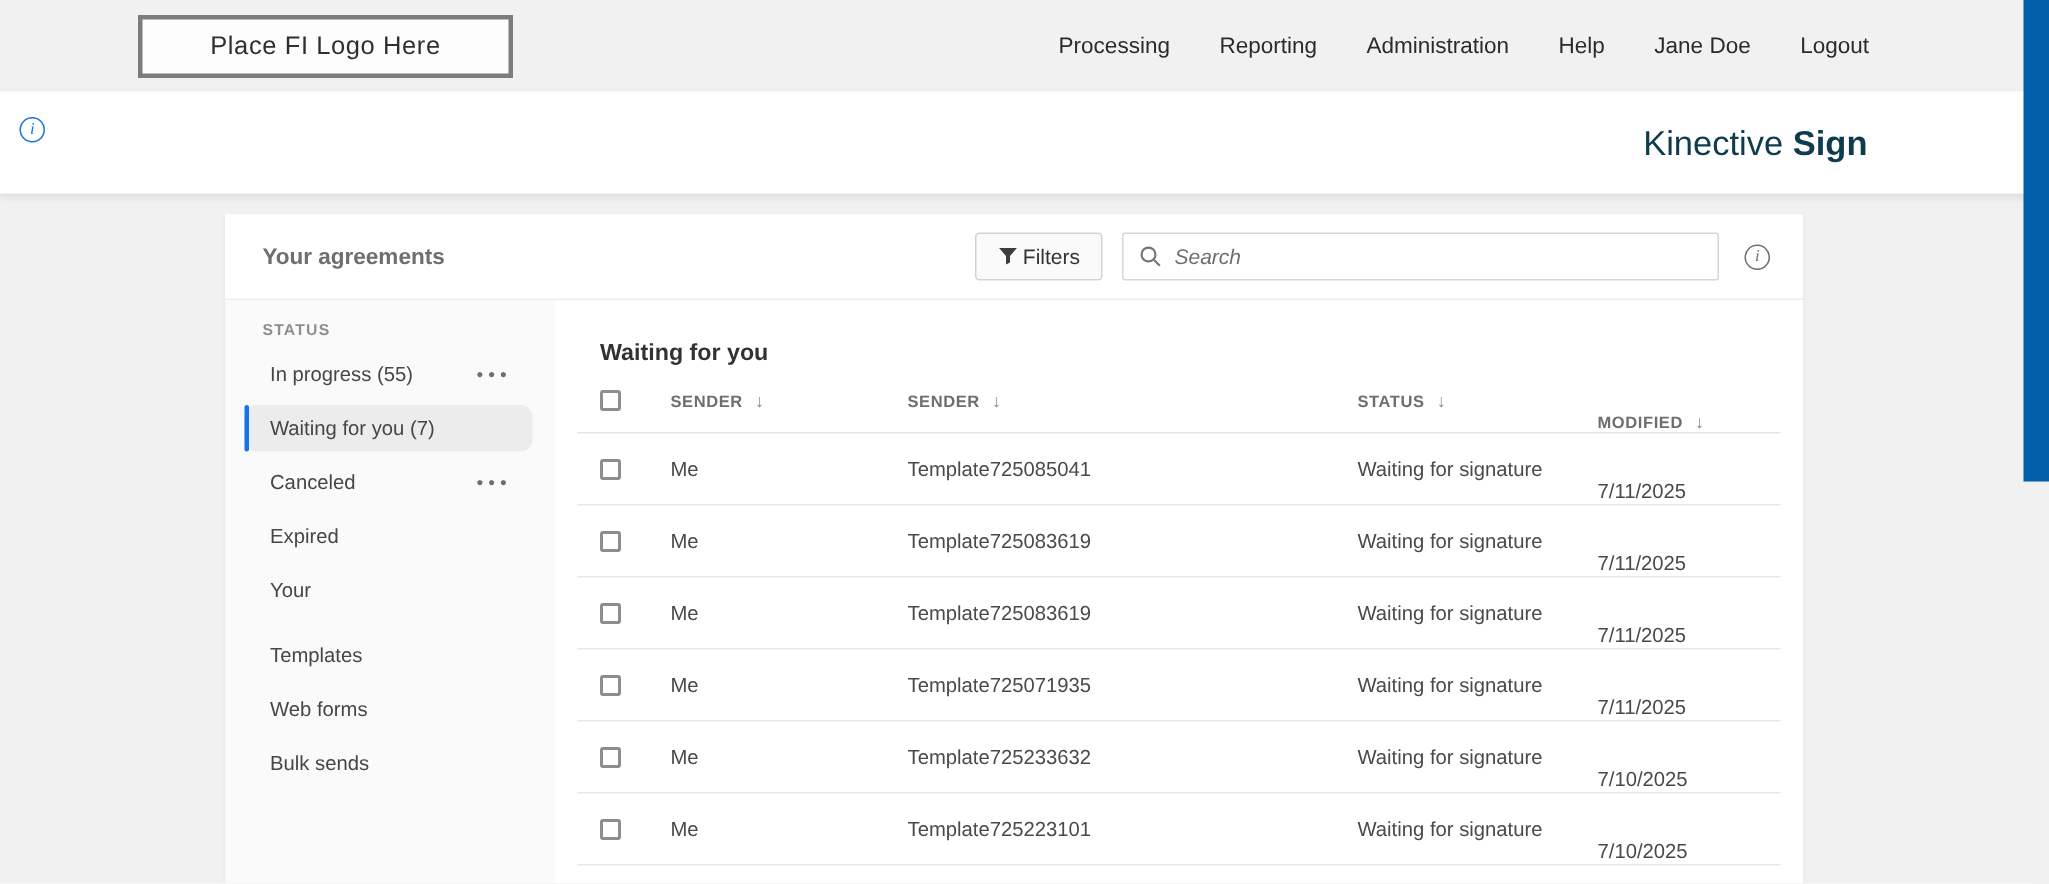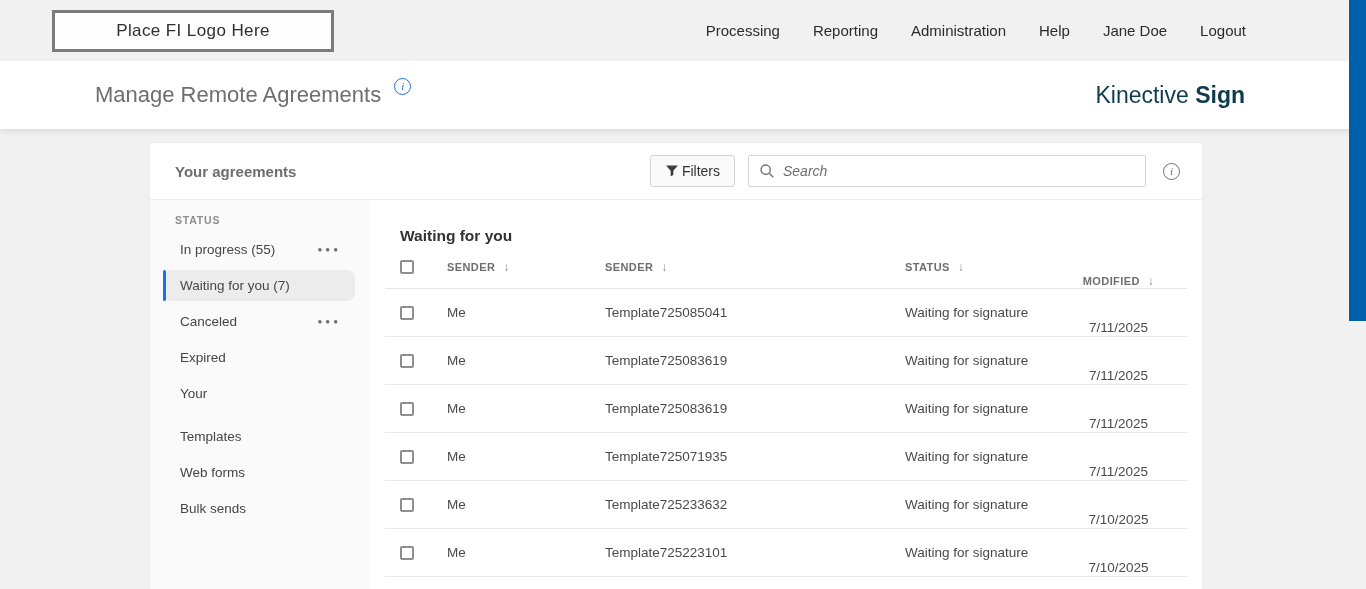--- a/index.html
+++ b/index.html
@@ -1,21 +1,21 @@
 <!DOCTYPE html>
 <html><head>
 <meta charset="utf-8">
 <style>
   * { margin:0; padding:0; box-sizing:border-box; }
   html,body { width:1366px; height:589px; overflow:hidden; background:#f1f1f1;
               font-family:"Liberation Sans", sans-serif; }
 
   
   .topbar { height:61px; background:#f1f1f1; display:flex; align-items:center; }
-  .logo-box { margin-left:52px; width:282px; height:42px; background:#fdfdfd;
+  .logo-box { margin-left:92px; width:250px; height:42px; background:#fdfdfd;
               border:3px solid #7c7c7c; display:flex; align-items:center; justify-content:center;
               font-size:17px; color:#2f2f2f; letter-spacing:.4px; }
   .top-nav { margin-left:auto; margin-right:120px; display:flex; gap:33px;
              font-size:15px; color:#2b2b2b; }
   .top-nav span { cursor:pointer; white-space:nowrap; }
 
   
   .page-header { height:68px; background:#ffffff; display:flex; align-items:center;
                  position:relative; z-index:2; box-shadow:0 3px 5px rgba(0,0,0,.08); }
   .page-title { margin-left:95px; font-size:22px; color:#6e6e6e; font-weight:400; }
@@ -67,21 +67,21 @@
 
   
   .table-area { flex:1; padding:0 15px; background:#fff; }
   .table-title { margin:27px 0 0 15px; font-size:15.5px; font-weight:700; color:#323232; }
   .grid-row { display:grid; grid-template-columns:47px 158px 300px 160px 1fr;
               align-items:center; padding:0 15px; }
   .head-row { height:44px; border-bottom:1px solid #e4e4e4; }
   .head-cell { font-size:11px; font-weight:700; color:#6e6e6e; letter-spacing:.4px;
                white-space:nowrap; cursor:pointer; }
   .head-cell .arrow { color:#8f8f8f; font-size:12px; margin-left:8px; font-weight:400; }
-  .col-right { text-align:center;margin-top:29px; }
+  .col-right { text-align:left;margin-top:29px; }
   .data-row { height:48px; border-bottom:1px solid #e7e7e7; font-size:13.5px; color:#4a4a4a; }
   .checkbox { width:14px; height:14px; border:2px solid #8e8e8e; border-radius:2px;
               background:#fff; cursor:pointer; }
 
   svg { display:block; }
 </style>
 </head>
 <body>
 
 <div class="blue-strip"></div>
@@ -94,21 +94,20 @@
       <span>Processing</span>
       <span>Reporting</span>
       <span>Administration</span>
       <span>Help</span>
       <span>Jane Doe</span>
       <span>Logout</span>
     </div>
 </div>
 
 <div class="page-header">
-  <span class="page-title">Manage Remote Agreements</span>
   <span class="info-circle info-blue">i</span>
   <span class="brand"><span>Kinective</span>&nbsp;<b>Sign</b></span>
 </div>
 
 <div class="card">
   <div class="card-header">
     <span class="panel-title">Your agreements</span>
 
     <button class="filters-btn">
       <span>

